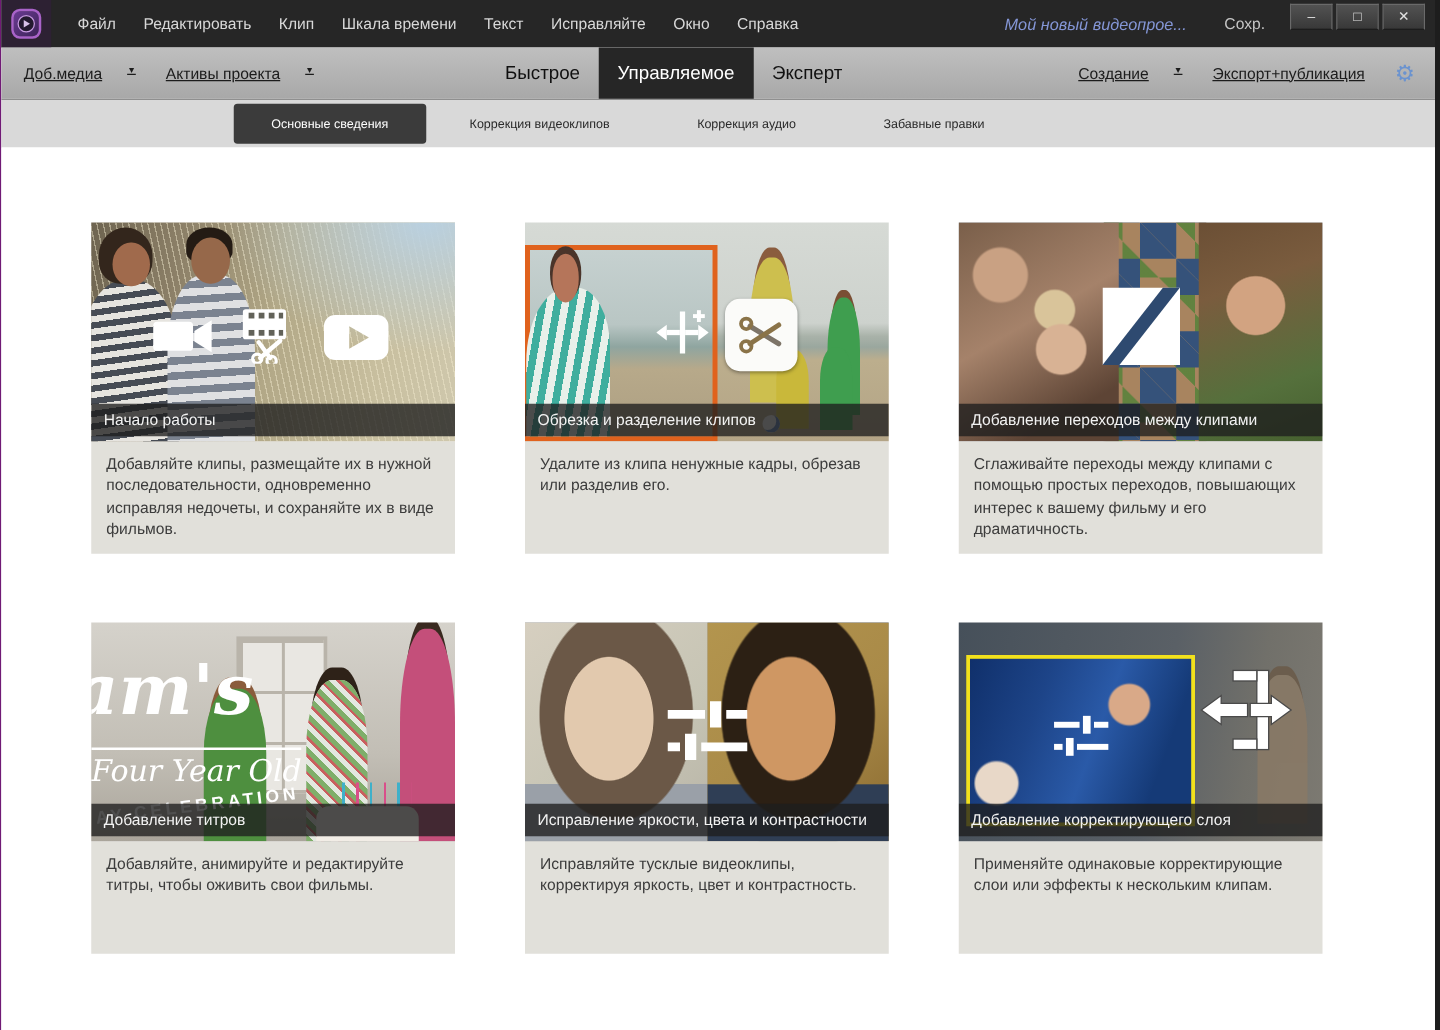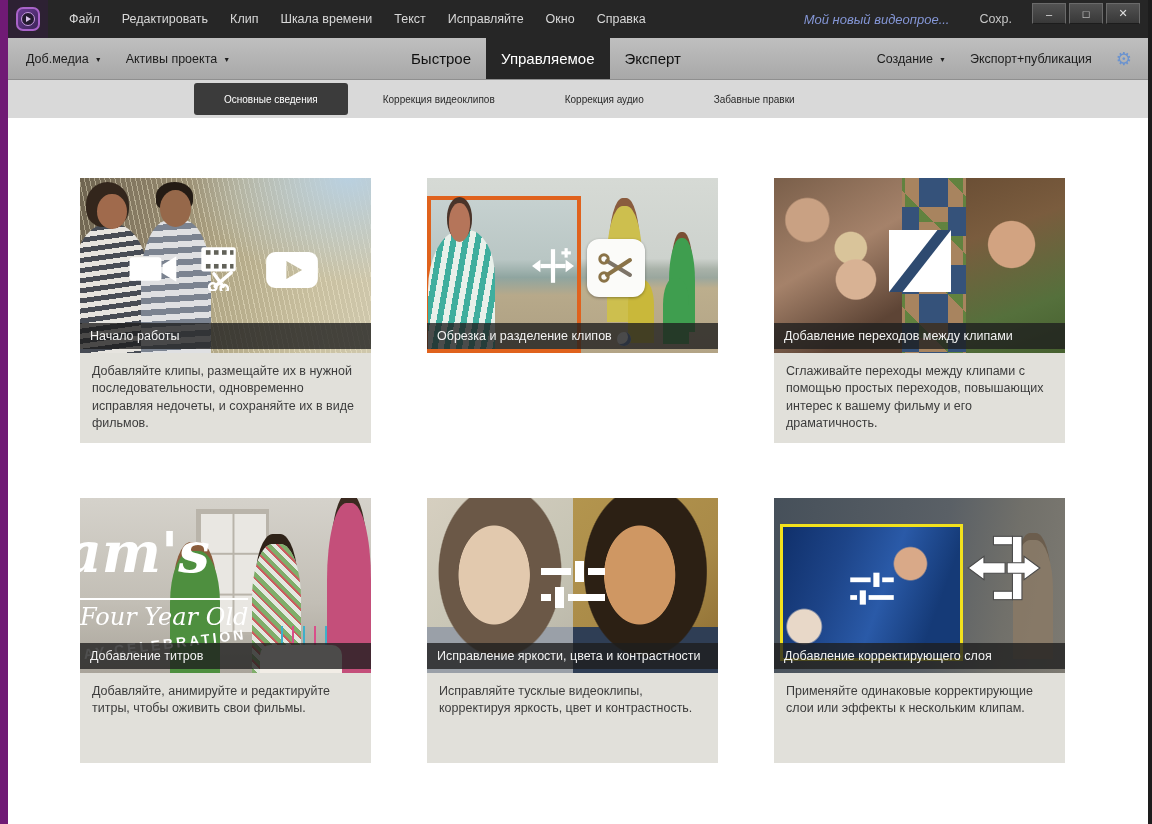--- a/index.html
+++ b/index.html
@@ -1,34 +1,34 @@
 <!DOCTYPE html>
 <html><head>
 <meta charset="utf-8">
 <style>
   html,body{margin:0;padding:0;background:#111;}
   *{box-sizing:border-box;}
   .window{width:1152px;height:824px;position:relative;background:#fff;
     font-family:"Liberation Sans",sans-serif;overflow:hidden;
-    border-left:8px solid #701a75;border-right:4px solid #1d1d1d;}
+    border-left:1px solid #701a75;border-right:4px solid #1d1d1d;}
   
   .menubar{height:38px;background:#262626;display:flex;align-items:center;color:#d8d8d8;font-size:12.5px;}
   .appicon{width:40px;height:38px;background:#2d2133;display:flex;align-items:center;justify-content:center;flex:0 0 auto;}
   .appicon .logo{width:24px;height:24px;border:2px solid #a963c9;border-radius:7px;background:linear-gradient(135deg,#6a3a92,#3c2458);display:flex;align-items:center;justify-content:center;}
   .appicon .lens{width:14px;height:14px;border-radius:50%;background:#241a30;border:1px solid #c79ae0;display:flex;align-items:center;justify-content:center;}
   .appicon .tri{width:0;height:0;border-left:5px solid #d9c2ea;border-top:3.5px solid transparent;border-bottom:3.5px solid transparent;margin-left:1px;}
   .menu-item{padding:0 11px;cursor:default;white-space:nowrap;}
   .menu-item:first-of-type{margin-left:10px;}
   .win-title{margin-left:auto;color:#8496d6;font-style:italic;font-size:13px;white-space:nowrap;}
   .save-label{color:#c6c6c6;margin:0 20px 0 30px;font-size:12.5px;}
   .winbtns{display:flex;gap:3px;margin-right:8px;align-self:flex-start;margin-top:3px;}
   .winbtn{width:34px;height:21px;background:linear-gradient(#525252,#383838);border:1px solid #6a6a6a;border-bottom-color:#1c1c1c;color:#e0e0e0;font-size:11px;display:flex;align-items:center;justify-content:center;cursor:pointer;}
   
   .toolbar{height:42px;background:linear-gradient(#bfbfbf,#a8a8a8);display:flex;align-items:center;font-size:12.5px;color:#1c1c1c;position:relative;border-bottom:1px solid #8f8f8f;}
-  .tb-item{padding:0 12px;white-space:nowrap;cursor:pointer;display:flex;align-items:center;gap:6px;}
+  .tb-item{padding:0 12px;white-space:nowrap;cursor:pointer;display:flex;gap:20px;text-decoration:underline;}
   .tb-item:first-child{margin-left:6px;}
   .arrow{font-size:7px;line-height:1;position:relative;top:1px;}
   .modes{position:absolute;left:388px;top:0;height:100%;display:flex;align-items:stretch;}
   .mode-tab{font-size:15px;font-weight:normal;padding:0 15px;display:flex;align-items:center;color:#101010;cursor:pointer;white-space:nowrap;}
   .mode-tab.selected{background:#262626;color:#fff;}
   .tb-right{margin-left:auto;display:flex;align-items:center;}
   .gear{font-size:18px;color:#6b93cf;margin:0 16px 0 12px;cursor:pointer;line-height:1;}
   
   .tabbar{height:38px;background:#d9d9d9;display:flex;align-items:center;padding-left:186px;}
   .g-tab{font-size:10px;color:#2a2a2a;padding:0 35px;height:32px;display:flex;align-items:center;cursor:pointer;white-space:nowrap;}
@@ -231,20 +231,21 @@
           <div class="scissors-box">
             <svg width="40" height="40" viewBox="0 0 40 40">
               <path d="M11 13 L34 27" stroke="#7d7468" stroke-width="4" stroke-linecap="round"></path>
               <path d="M11 27 L34 12" stroke="#8a7348" stroke-width="4" stroke-linecap="round"></path>
               <circle cx="8" cy="11" r="4.2" fill="none" stroke="#8a7348" stroke-width="3"></circle>
               <circle cx="8" cy="29" r="4.2" fill="none" stroke="#8a7348" stroke-width="3"></circle>
             </svg>
           </div>
           <div class="caption">Обрезка и разделение клипов</div>
         </div>
+        <div class="card-desc">Удалите из клипа ненужные кадры, обрезав или разделив его.</div>
       </div>
 
       <div class="card">
         <div class="card-img">
           <div class="abs a3-mid"></div>
           <div class="abs a3-left"></div>
           <div class="abs a3-right"></div>
           <svg class="icon" style="left:calc(50% - 31px);top:calc(50% - 36px)" width="62" height="62" viewBox="0 0 64 64">
             <rect width="64" height="64" fill="#fff"></rect>
             <polygon points="0,64 50,0 64,0 14,64" fill="#2e4a70"></polygon>

